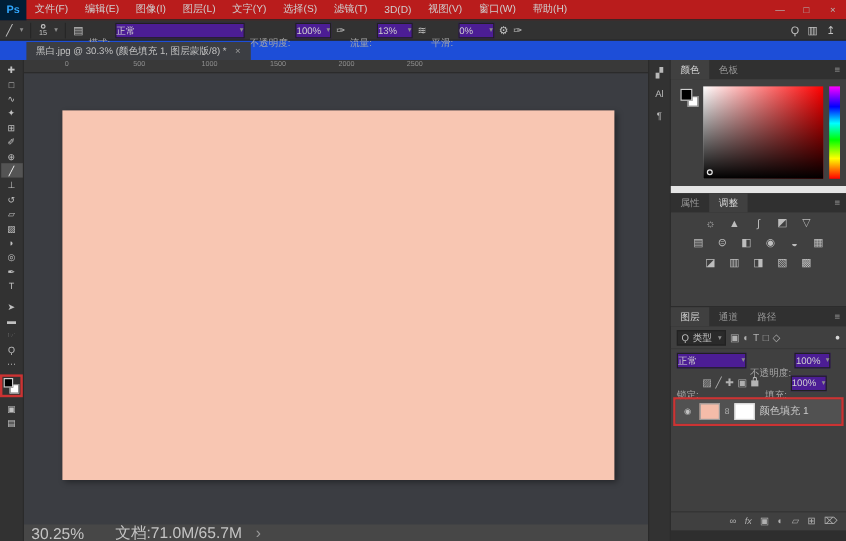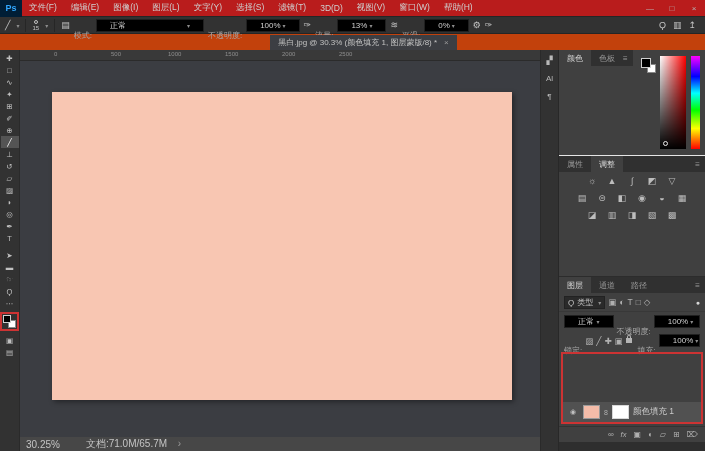--- a/index.html
+++ b/index.html
@@ -15,27 +15,27 @@
              display:flex; align-items:center; justify-content:center; }
   .mi { padding:0 7px; font-size:8.5px; color:#cfcfcf; height:17px; display:flex; align-items:center; cursor:default; }
   .win-controls { margin-left:auto; display:flex; }
   .wc { width:22px; height:17px; display:flex; align-items:center; justify-content:center; color:#b5b5b5; font-size:8px; }
   
   .optionsbar { height:17px; background:#323232; border-bottom:1px solid #252525; display:flex; align-items:center; padding:0 5px; gap:4px; font-size:8px; }
   .opt-sep { width:1px; height:13px; background:#262626; margin:0 2px; }
   .opt-icon { color:#c3c3c3; font-size:9px; display:flex; align-items:center; }
   .caret { font-size:6px; color:#8d8d8d; margin-left:2px; }
   .lbl { color:#a8a8a8; white-space:nowrap;margin-top:20px; }
-  .fld { background:#000000; border:1px solid #202020; height:13px; display:flex; align-items:center; padding:0 13px; color:#cfcfcf; white-space:nowrap; min-width:30px; justify-content:space-between; }
+  .fld { background:#4c1d95; border:1px solid #202020; height:13px; display:flex; align-items:center; padding:0 0; color:#cfcfcf; white-space:nowrap; min-width:30px; justify-content:space-between; }
   .brush-preview { display:flex; flex-direction:column; align-items:center; line-height:5px; color:#c3c3c3; }
   .brush-preview .dot { width:4px; height:4px; border-radius:50%; border:1px solid #c3c3c3; }
   .brush-preview .num { font-size:6px; margin-top:2px; }
   .opt-right { margin-left:auto; display:flex; align-items:center; gap:7px; padding-right:4px; }
   
-  .tabbar { height:16px; background:#c2410c; display:flex; align-items:flex-end; padding-left:22px;justify-content:center; }
+  .tabbar { height:16px; background:#1d4ed8; display:flex; align-items:flex-end; padding-left:22px; }
   .doc-tab { height:15px; background:#3c3e43; color:#c2c2c2; font-size:8px; display:flex; align-items:center; gap:7px; padding:0 8px; }
   .doc-close { color:#9a9a9a; font-size:8px; }
   
   .main { position:absolute; top:50px; left:0; right:0; bottom:0; display:flex; }
   
   .toolbar { width:20px; background:#323232; border-right:1px solid #2a2a2a; display:flex; flex-direction:column; align-items:center; padding-top:2px; }
   .tool { width:18px; height:12px; display:flex; align-items:center; justify-content:center; font-size:7.5px; color:#c0c0c0; }
   .tool.active { background:#545454; color:#ffffff; }
   .tool-gap { height:5px; }
   .swatch-ring { border:2px solid #cc3333; padding:1px; margin:3px 0; }
@@ -45,57 +45,57 @@
   
   .canvas-area { flex:1; display:flex; flex-direction:column; background:#3b3d42; min-width:0; }
   .ruler { height:11px; background:#393939; border-bottom:1px solid #2b2b2b; position:relative; font-size:6px; color:#8e8e8e; overflow:hidden; }
   .ruler span { position:absolute; top:1px; }
   .ruler span:nth-child(1){left:34px} .ruler span:nth-child(2){left:91px}
   .ruler span:nth-child(3){left:148px} .ruler span:nth-child(4){left:205px}
   .ruler span:nth-child(5){left:262px} .ruler span:nth-child(6){left:319px}
   .pasteboard { flex:1; position:relative; }
   .canvas-img { position:absolute; left:32px; top:31px; width:460px; height:308px; box-shadow:2px 2px 5px rgba(0,0,0,0.4); }
   
-  .statusbar { height:14px; background:#474747; display:flex; align-items:center; font-size:10px; color:#c4c4c4; padding-left:6px; gap:26px; }
+  .statusbar { height:14px; background:#474747; display:flex; align-items:center; font-size:13px; color:#c4c4c4; padding-left:6px; gap:26px; }
   .statusbar .arrow { color:#9a9a9a; margin-left:8px; }
   
   .dock-strip { width:18px; background:#323232; border-left:1px solid #2a2a2a; display:flex; flex-direction:column; align-items:center; padding-top:6px; gap:9px; }
   .dock-icon { color:#b8b8b8; font-size:8px; }
   
   .panels { width:147px; display:flex; flex-direction:column; background:#404040; border-left:1px solid #282828; }
   .panel-tabs { height:16px; background:#303030; display:flex; align-items:stretch; font-size:8px; color:#979797; flex:none; }
   .ptab { padding:0 8px; display:flex; align-items:center; }
   .ptab.active { background:#404040; color:#d6d6d6; }
   .pmenu { margin-left:auto; padding-right:5px; display:flex; align-items:center; color:#9a9a9a; font-size:8px; }
   
-  .color-panel { height:105px; flex:none; display:flex; }
+  .color-panel { height:105px; flex:none; display:flex; flex-direction:column; }
   .color-body { flex:1; display:flex; gap:5px; padding:6px 5px 6px 6px; }
   .mini-swatches { width:16px; position:relative; flex:none; }
   .mini-swatches .b { position:absolute; left:8px; top:8px; width:9px; height:9px; background:#fff; border:1px solid #888; }
   .mini-swatches .f { position:absolute; left:2px; top:2px; width:10px; height:10px; background:#000; border:1px solid #d0d0d0; }
   .sv-box { flex:1; position:relative; background:linear-gradient(to top,#000,rgba(0,0,0,0)),linear-gradient(to right,#fff,#ff0000); }
   .sv-cursor { position:absolute; left:3px; bottom:3px; width:5px; height:5px; border:1px solid #e8e8e8; border-radius:50%; }
   .hue-bar { width:9px; flex:none; background:linear-gradient(to bottom,#ff00ff,#0000ff 22%,#00ffff 40%,#00ff00 58%,#ffff00 78%,#ff0000 100%); }
   
-  .adj-panel { height:121px; flex:none; display:flex; flex-direction:column; border-top:1px solid #e5e5e5; }
+  .adj-panel { height:100px; flex:none; display:flex; flex-direction:column; border-top:6px solid #e5e5e5; }
   .adj-add { font-size:8px; color:#9a9a9a; padding:5px 0 3px 8px; }
   .adj-row { display:flex; justify-content:center; gap:5px; padding:2px 0; }
   .adj { width:15px; height:13px; display:flex; align-items:center; justify-content:center; color:#bdbdbd; font-size:9px; }
   
   .layers-panel { flex:1; display:flex; flex-direction:column; border-top:1px solid #2c2c2c; min-height:0; }
   .lrow { display:flex; align-items:center; gap:3px; padding:0 5px; flex:none; font-size:8px; color:#a8a8a8; }
   .filter-row { height:19px; border-bottom:1px solid #383838; }
   .f-field { background:#2a2a2a; border:1px solid #222; height:13px; display:flex; align-items:center; gap:3px; padding:0 3px; color:#c0c0c0; }
   .f-ic { color:#b0b0b0; font-size:8.5px; }
   .pin { margin-left:auto; color:#d8d8d8; font-size:7px; }
   .blend-row { height:19px; }
   .lock-row { height:19px; }
   .layer-list { flex:1; padding-top:1px; min-height:0; }
   .sel-ring { border:2px solid #cc3333; margin:1px 2px; }
-  .layer-row { height:20px; display:flex; align-items:center; gap:4px; padding:0 4px; font-size:8.5px; color:#cacaca;margin-top:48px; }
+  .layer-row { height:20px; display:flex; align-items:center; gap:4px; padding:0 4px; font-size:8.5px; color:#cacaca; }
   .layer-row.selected { background:#515151; }
   .eye { width:12px; text-align:center; color:#c0c0c0; font-size:7px; flex:none; }
   .thumb { width:17px; height:14px; flex:none; }
   .thumb.fillth { background:#f4bca9; border:1px solid #9a9a9a; }
   .link8 { font-size:7px; color:#b0b0b0; flex:none; }
   .thumb.maskth { background:#ffffff; border:1px solid #d8d8d8; }
   .thumb.imgth { background:radial-gradient(circle at 55% 45%, #909090 0%, #4a4a4a 45%, #191919 80%); border:1px solid #555; }
   .layer-name { flex:1; white-space:nowrap; overflow:hidden; }
   .mini-lock { position:relative; width:6px; height:5px; background:#b5b5b5; margin-right:3px; flex:none; }
   .mini-lock:before { content:""; position:absolute; left:1px; top:-3px; width:2px; height:3px; border:1px solid #b5b5b5; border-bottom:none; border-radius:2px 2px 0 0; }

